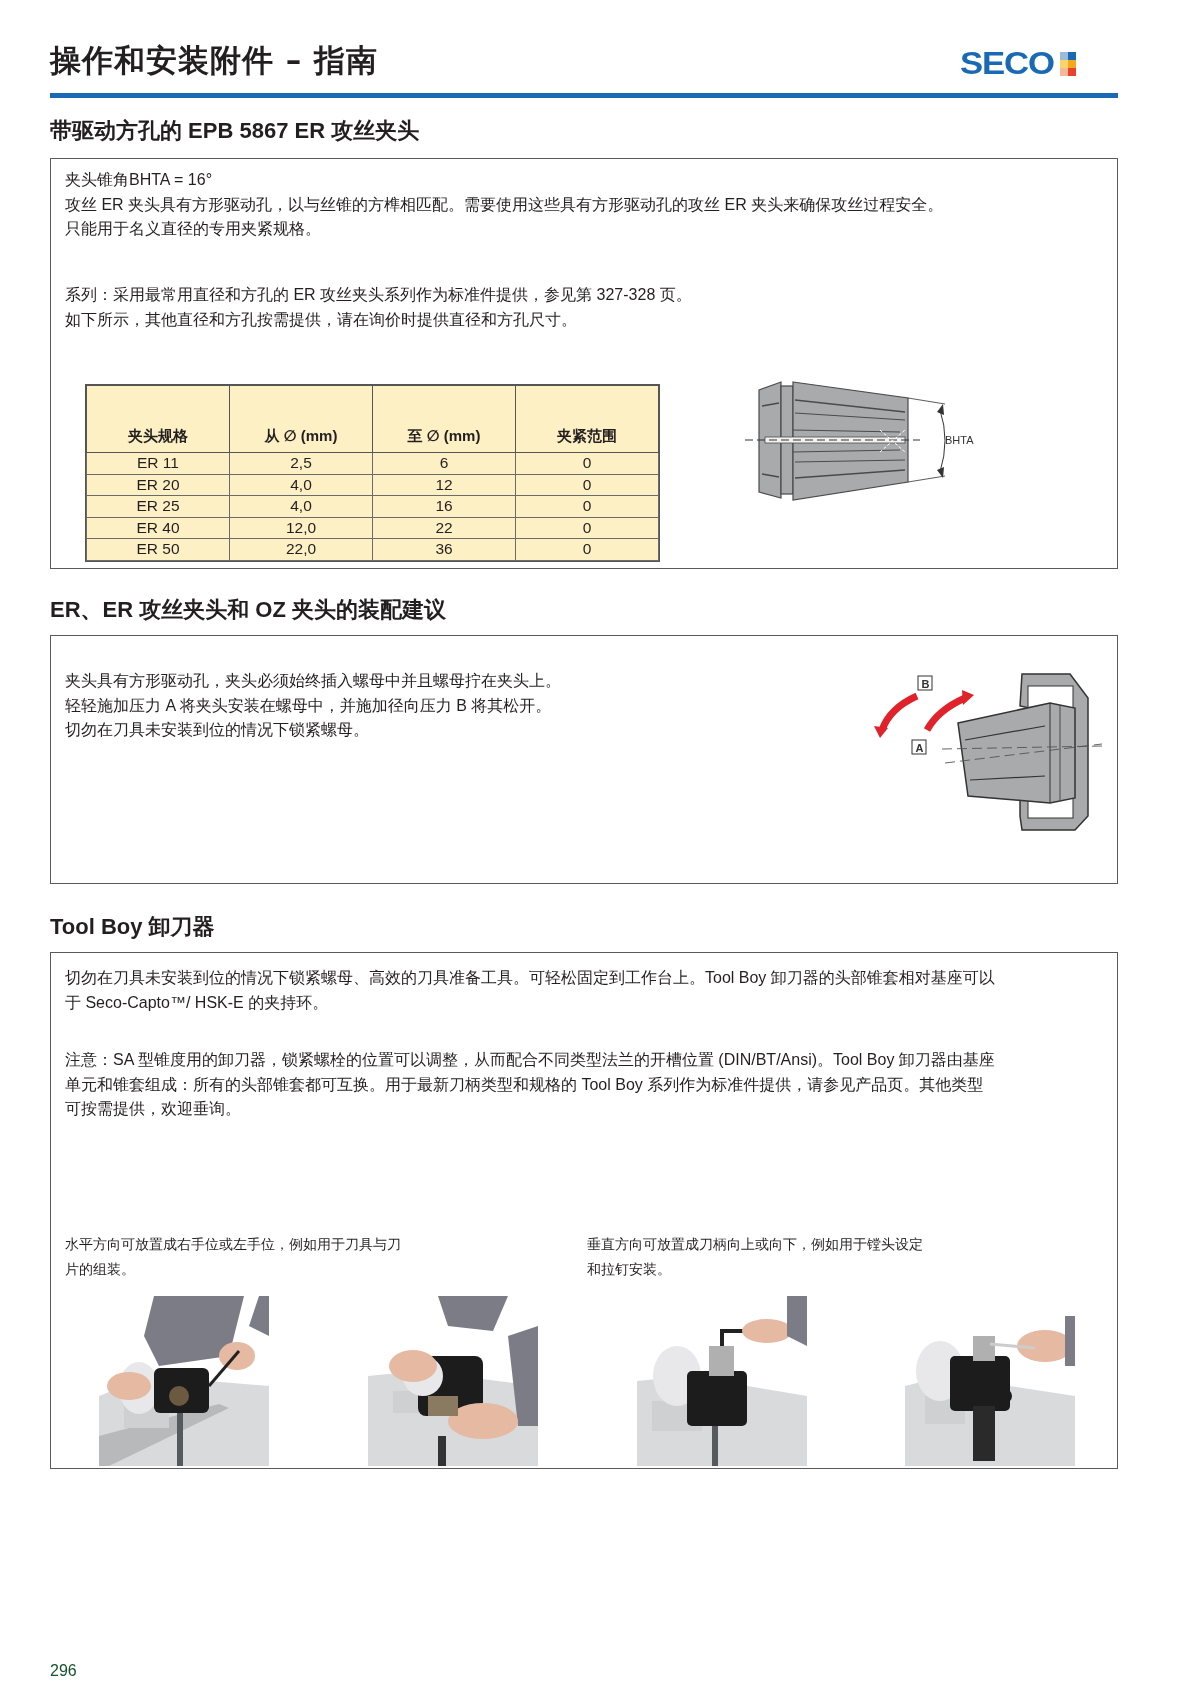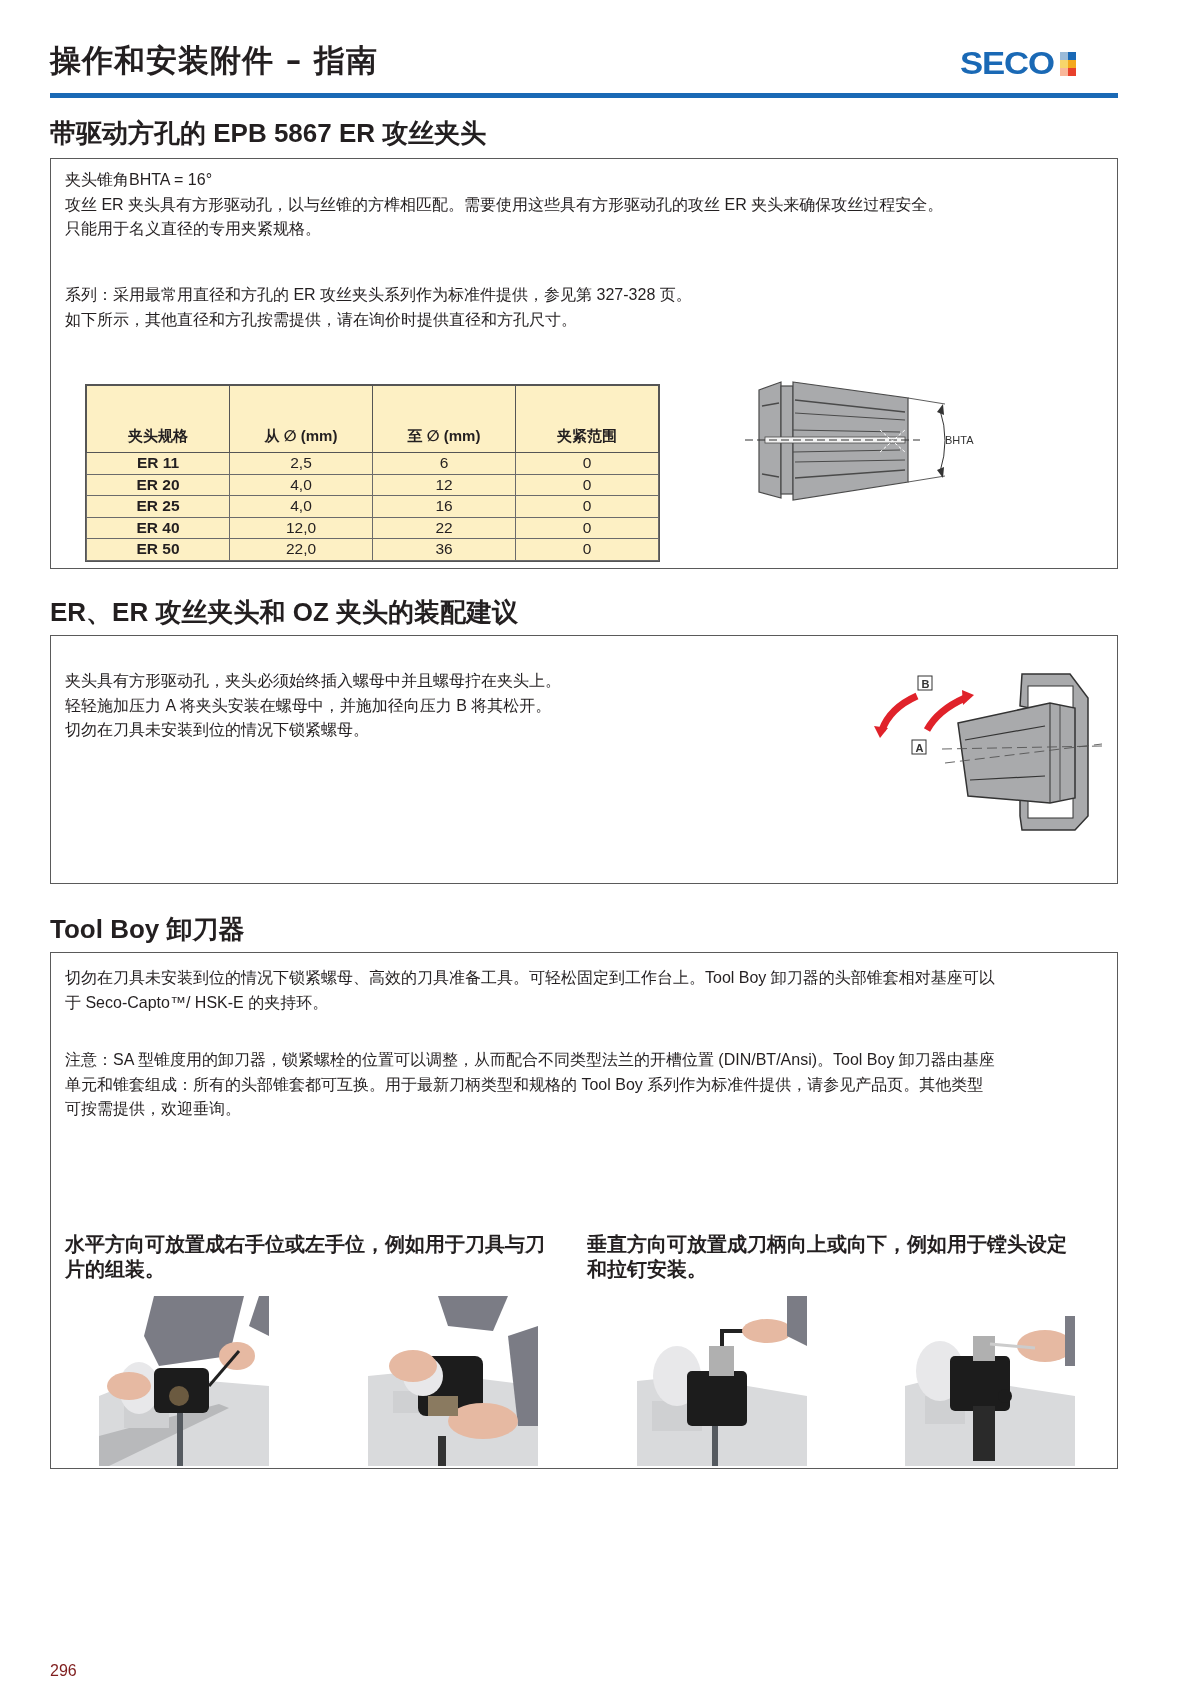--- a/index.html
+++ b/index.html
@@ -7,42 +7,42 @@
   body { position: relative; font-family: "Liberation Sans", "DejaVu Sans", sans-serif; color: #231f20; overflow: hidden; }
 
   .page-title { position: absolute; left: 50px; top: 40px; font-size: 31px; font-weight: bold; letter-spacing: 1px; color: #231f20; font-family: "DejaVu Serif", serif; }
   .logo { position: absolute; left: 960px; top: 46px; display: flex; align-items: center; }
   .logo-text { font-size: 31px; font-weight: 900; color: #1a69b5; font-family: "Liberation Sans", sans-serif; letter-spacing: -1px; font-style: normal; transform: scaleX(1.12); transform-origin: left; }
   .logo-grid { margin-left: 16px; display: grid; grid-template-columns: 8px 8px; grid-template-rows: 8px 8px 8px; gap: 0; }
   .logo-grid span { display: block; width: 8px; height: 8px; }
 
   .rule { position: absolute; left: 50px; top: 93px; width: 1068px; height: 5px; background: #1a69b5; }
 
-  .section-heading { position: absolute; left: 50px; font-size: 26px; font-weight: bold; color: #231f20; }
+  .section-heading { position: absolute; left: 50px; font-size: 22px; font-weight: bold; color: #231f20; }
 
   .box { position: absolute; left: 50px; width: 1068px; border: 1.5px solid #5a5a5a; background: #fff; }
 
   .para { position: absolute; font-size: 16px; line-height: 24.5px; color: #231f20; }
 
   table.spec { position: absolute; left: 86px; top: 385px; width: 573px; border-collapse: collapse; background: #fdf0c4; font-size: 15px; }
   table.spec th, table.spec td { border: 1.5px solid #6b6b6b; text-align: center; margin-left: 48px; }
   table.spec thead th { border-color: #555; }
   table.spec th { height: 67px; vertical-align: bottom; padding-bottom: 6px; font-weight: bold; font-size: 15px; }
   table.spec td { height: 21.5px; line-height: 20px; font-size: 15.5px; }
-  table.spec td.first { font-weight: bold; }
+  table.spec td.first { font-weight: normal; }
   table.spec tbody td { border-top: 1.5px solid #6b6b6b; border-bottom: 1.5px solid #6b6b6b; }
   table.spec { outline: 1.5px solid #555; }
 
   .diagram { position: absolute; }
 
-  .caption { position: absolute; font-size: 20px; line-height: 24.5px; font-weight: bold; color: #231f20; }
+  .caption { position: absolute; font-size: 14px; line-height: 24.5px; font-weight: normal; color: #231f20; }
 
   .photo { position: absolute; top: 1296px; width: 170px; height: 170px; }
 
-  .page-number { position: absolute; left: 50px; top: 1662px; font-size: 16px; color: #7f1d1d; }
+  .page-number { position: absolute; left: 50px; top: 1662px; font-size: 16px; color: #14532d; }
 </style>
 </head>
 <body>
 
 <div class="page-title">操作和安装附件 – 指南</div>
 <div class="logo">
   <span class="logo-text">SECO</span>
   <span class="logo-grid">
     <span style="background:#9bbbd9"></span>
       <span style="background:#1a69b5"></span>

